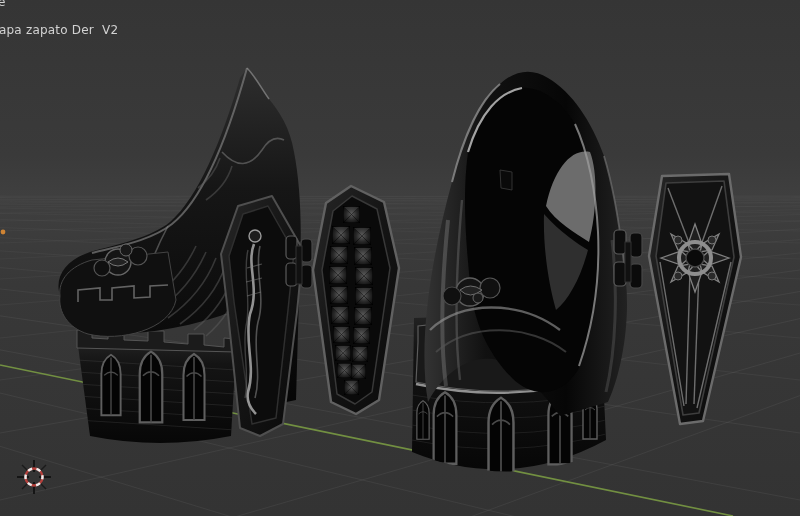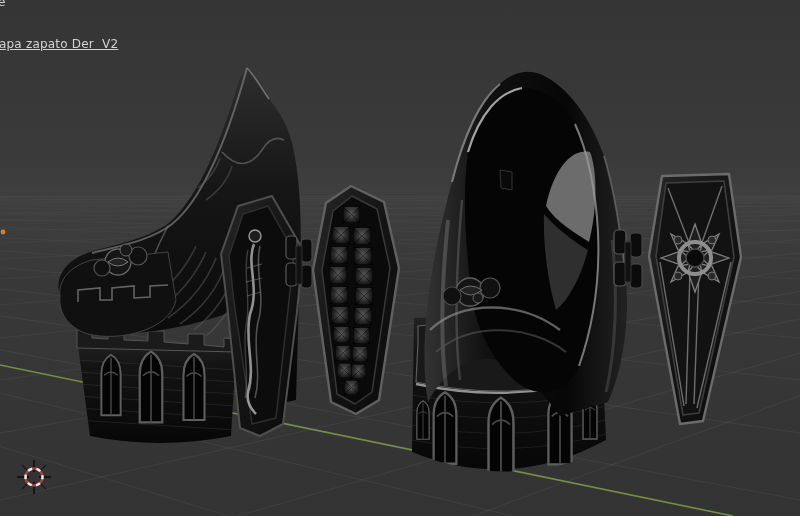--- a/index.html
+++ b/index.html
@@ -4,21 +4,21 @@
 <style>
   html,body{margin:0;padding:0;background:#2a2a2a;}
   .viewport{
     position:relative;width:800px;height:516px;overflow:hidden;
     font-family:"DejaVu Sans","Liberation Sans",sans-serif;
     background:linear-gradient(180deg,#353535 0%,#3a3a3a 30%,#3f3f3f 38%,#383838 55%,#333333 100%);
   }
   .scene{position:absolute;left:0;top:0;}
   .overlay-text{position:absolute;left:0;top:0;color:#d2d2d2;font-size:12px;line-height:1;}
   .overlay-line1{position:absolute;left:-2px;top:-4px;white-space:pre;}
-  .overlay-line2{position:absolute;left:-1px;top:38px;white-space:pre;letter-spacing:.2px;text-decoration:underline;}
+  .overlay-line2{position:absolute;left:-1px;top:24px;white-space:pre;letter-spacing:.2px;}
 </style>
 </head>
 <body>
 
 <div class="viewport">
 
   <svg class="scene" width="800" height="516" viewBox="0 0 800 516">
     <defs>
       <linearGradient id="shoeBody" x1="0" y1="0" x2="0" y2="1">
         <stop offset="0" stop-color="#2e2e2e"></stop>

